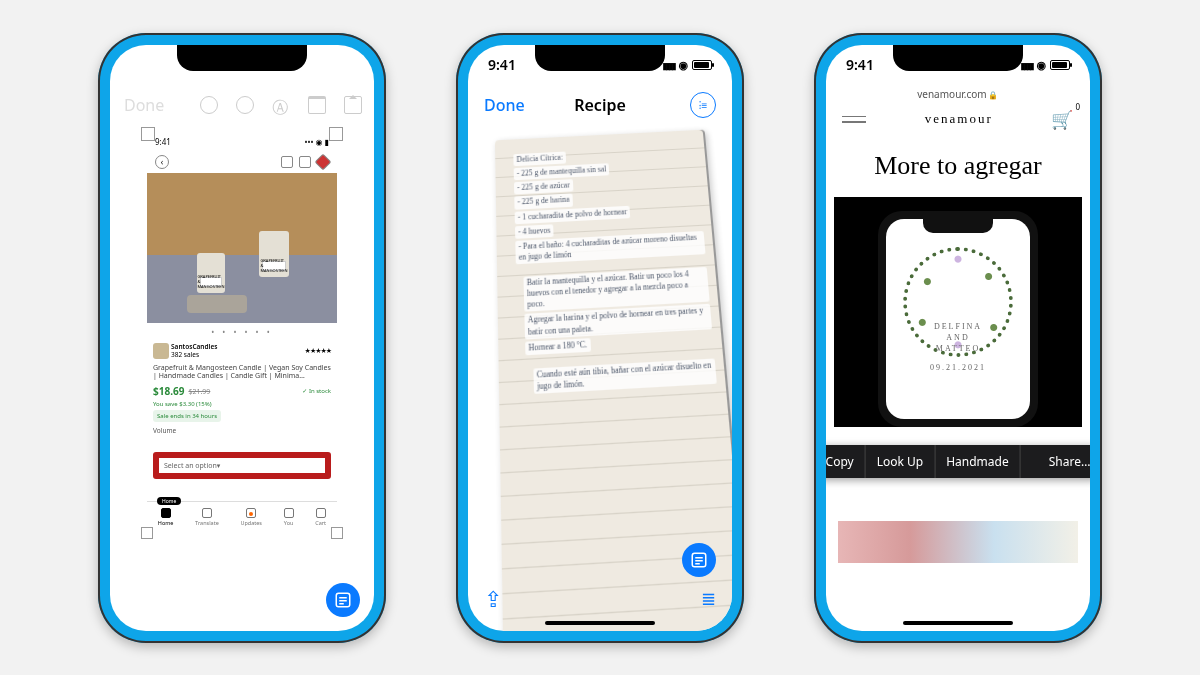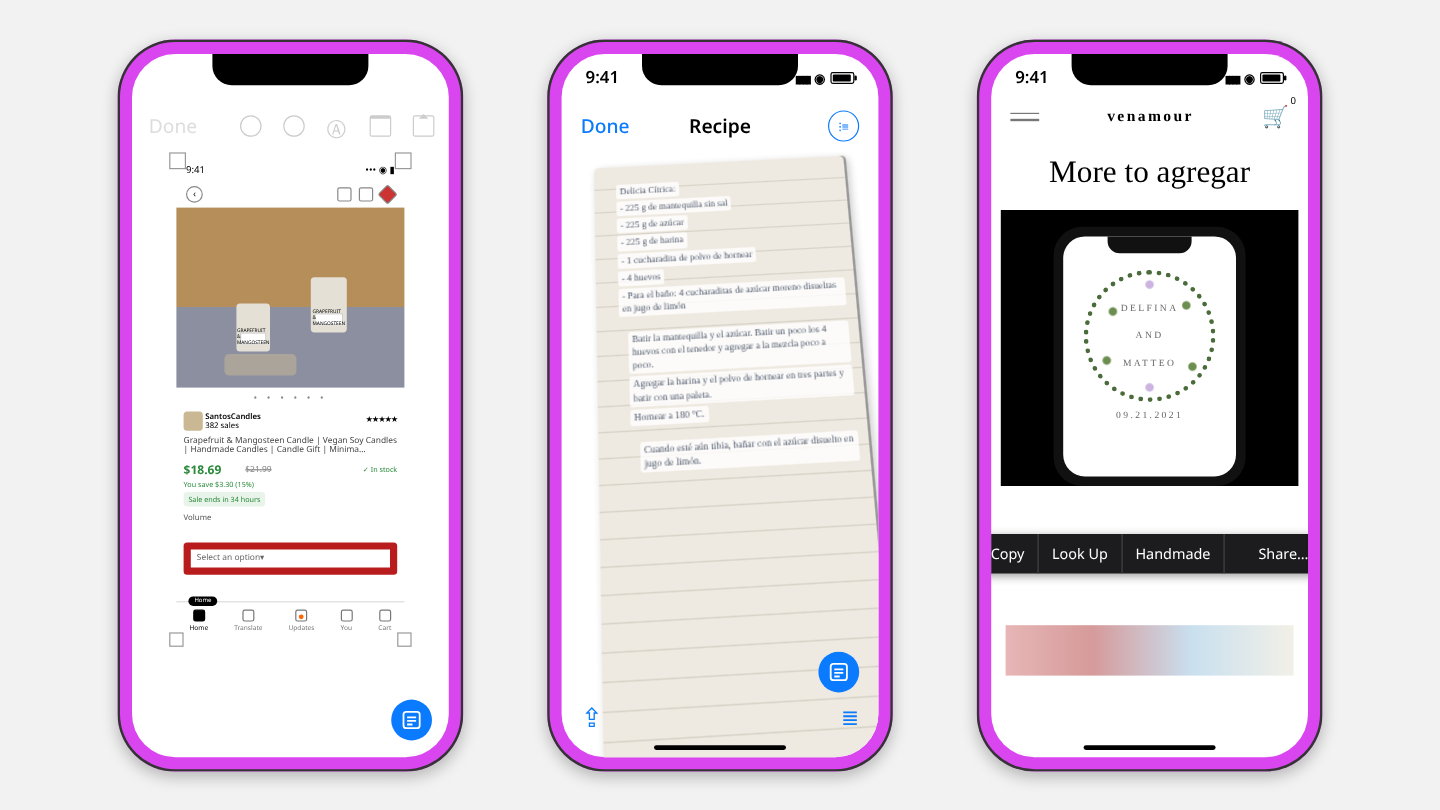--- a/index.html
+++ b/index.html
@@ -13,21 +13,21 @@
     width: 1200px;
     margin: 0 auto;
     gap: 70px;
     padding: 30px 0;
   }
 
   
   .phone {
     width: 288px;
     height: 610px;
-    background: #d946ef;
+    background: #0ea5e9;
     border-radius: 48px;
     padding: 12px;
     position: relative;
     box-shadow: 0 4px 12px rgba(0,0,0,.25), inset 0 0 0 2px #333;
   }
   .phone .screen {
     width: 100%;
     height: 100%;
     border-radius: 36px;
     overflow: hidden;
@@ -125,21 +125,21 @@
   .candle.a{ width:28px;height:40px; left:50px; top:80px;}
   .candle.b{ width:30px;height:46px; right:48px; top:58px;}
   .candle .lbl{ position:absolute; bottom:6px; left:3px; right:3px; height:10px; background:#fff; border:1px solid #ccc; font-size:4px; display:flex;align-items:center;justify-content:center;}
   .rock{ position:absolute; left:40px; bottom:10px; width:60px; height:18px; background:#aaa49a; border-radius:4px;}
   .dots {text-align:center; font-size:8px; color:#888; letter-spacing:3px; padding:3px 0;}
   .store-row{ display:flex; align-items:center; padding:3px 6px; gap:2px;}
   .avatar{ width:16px;height:16px; background:#c9b893; border-radius:3px;}
   .store-txt{ font-size:6.5px; line-height:1.1;}
   .stars{ margin-left:auto; font-size:7px; letter-spacing:-1px;}
   .title-line{ font-size:7px; color:#444; padding:2px 6px; line-height:1.2;}
-  .price-row{ display:flex; align-items:center; padding:2px 6px; gap:20px;}
+  .price-row{ display:flex; align-items:center; padding:2px 6px; gap:4px;}
   .price{ font-size:10px; font-weight:700; color:#2a8a3a;}
   .old  { font-size:7px; color:#888; text-decoration:line-through;}
   .stock{ margin-left:auto; font-size:6px; color:#2a8a3a;}
   .stock::before{content:"✓ ";}
   .save-line{ font-size:6px; color:#2a8a3a; padding:0 6px;}
   .sale-chip{ margin:2px 6px; padding:2px 4px; background:#e8f4ea; font-size:6px; color:#2a8a3a; width:fit-content; border-radius:3px;}
   .vol-label{ font-size:6.5px; padding:2px 6px; color:#555;}
   .select-box{ margin:15px 6px; padding:3px 5px; border:6px solid #b91c1c; border-radius:3px; font-size:7px; color:#666; display:flex; justify-content:flex-start;}
   .tabbar{ position:absolute; bottom:0; left:0; right:0; height:32px; display:flex; justify-content:space-around; align-items:center; border-top:1px solid #ddd;}
   .tabbar .tab{ font-size:5.5px; text-align:center; color:#777; display:flex; flex-direction:column; align-items:center; gap:1px;}
@@ -190,21 +190,21 @@
   .p2-fab{ position:absolute; bottom:54px; right:16px; width:34px;height:34px;border-radius:50%; background:#0a7aff; display:flex;align-items:center;justify-content:center;}
   .p2-fab svg{width:18px;height:18px;stroke:#fff;fill:none; stroke-width:2;}
 
   
   .p3-screen{ background:#fff;}
   .url-bar{ text-align:center; font-size:10px; color:#555; padding:2px 0 6px;}
   .url-bar .lock::before{content:" 🔒"; font-size:8px;}
   .site-header{ display:flex; align-items:center; justify-content:space-between; padding:0 16px 10px;}
   .burger{ width:24px;height:14px;}
   .burger span{ display:block; height:1.5px; background:#777; margin:4px 0;}
-  .brand{ font-family: "Times New Roman", serif; letter-spacing:2px; font-weight:700; font-size:13px;}
+  .brand{ font-family: "Times New Roman", serif; letter-spacing:2px; font-weight:400; font-size:13px;}
   .cart{ font-size:18px; position:relative;}
   .cart .cnt{ position:absolute; top:-6px; right:-6px; font-size:8px;}
   .hero-h{ font-family:"Times New Roman",serif; font-size:26px; text-align:center; padding:10px 0 16px;}
   .hero-img{
     margin: 0 8px;
     background:#000;
     padding: 14px 28px 0;
     position:relative;
   }
   .mini-phone{
@@ -219,22 +219,22 @@
     border-radius:18px;
     padding: 16px 10px 10px;
     position:relative;
     min-height: 200px;
     text-align:center;
   }
   .mini-scr .mini-notch{ position:absolute; top:0; left:50%; transform:translateX(-50%); width:70px; height:14px; background:#111; border-radius:0 0 10px 10px;}
   .wreath{
     width:110px;height:110px; margin:12px auto 6px;
     border:4px dotted #4a6b3a; border-radius:50%;
-    display:flex; flex-direction:column; align-items:center; justify-content:center;
-    font-family:"Times New Roman",serif; letter-spacing:2px; font-size:8px; color:#666; gap:14px;
+    display:flex; flex-direction:column; align-items:center; justify-content:flex-end;
+    font-family:"Times New Roman",serif; letter-spacing:2px; font-size:8px; color:#666; gap:2px;
     background:
       radial-gradient(circle at 20% 30%, #6b8e4e 3px, transparent 4px),
       radial-gradient(circle at 80% 25%, #6b8e4e 3px, transparent 4px),
       radial-gradient(circle at 15% 70%, #6b8e4e 3px, transparent 4px),
       radial-gradient(circle at 85% 75%, #6b8e4e 3px, transparent 4px),
       radial-gradient(circle at 50% 8%, #cdb4e0 3px, transparent 4px),
       radial-gradient(circle at 50% 92%, #cdb4e0 3px, transparent 4px);
   }
   .inv-date{ font-family:"Times New Roman",serif; font-size:8px; letter-spacing:2px; color:#666;}
 
@@ -459,20 +459,23 @@
 
     <div class="status dark">
       <span>9:41</span>
       <span class="right">
         <span class="sig"></span>
         <span class="wifi"></span>
         <span class="batt"></span>
       </span>
     </div>
 
+    <div class="url-bar">
+      <span>venamour.com</span><span class="lock"></span>
+    </div>
 
     <div class="site-header">
       <div class="burger">
           <span></span>
           <span></span>
         </div>
       <div class="brand">venamour</div>
       <div class="cart">🛒<span class="cnt">0</span></div>
     </div>
 

